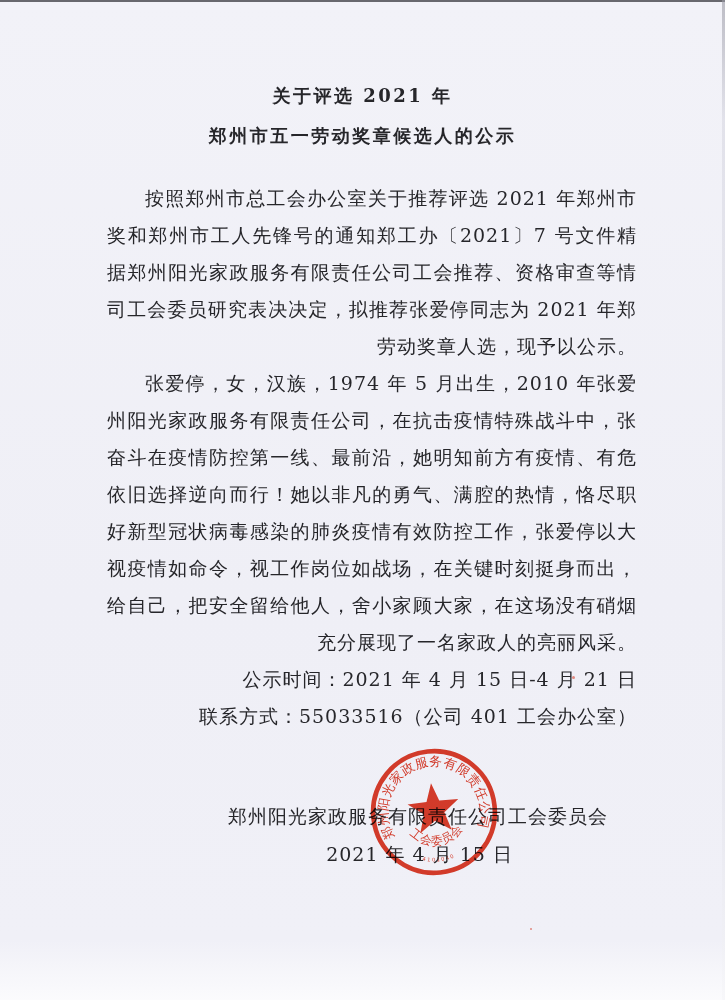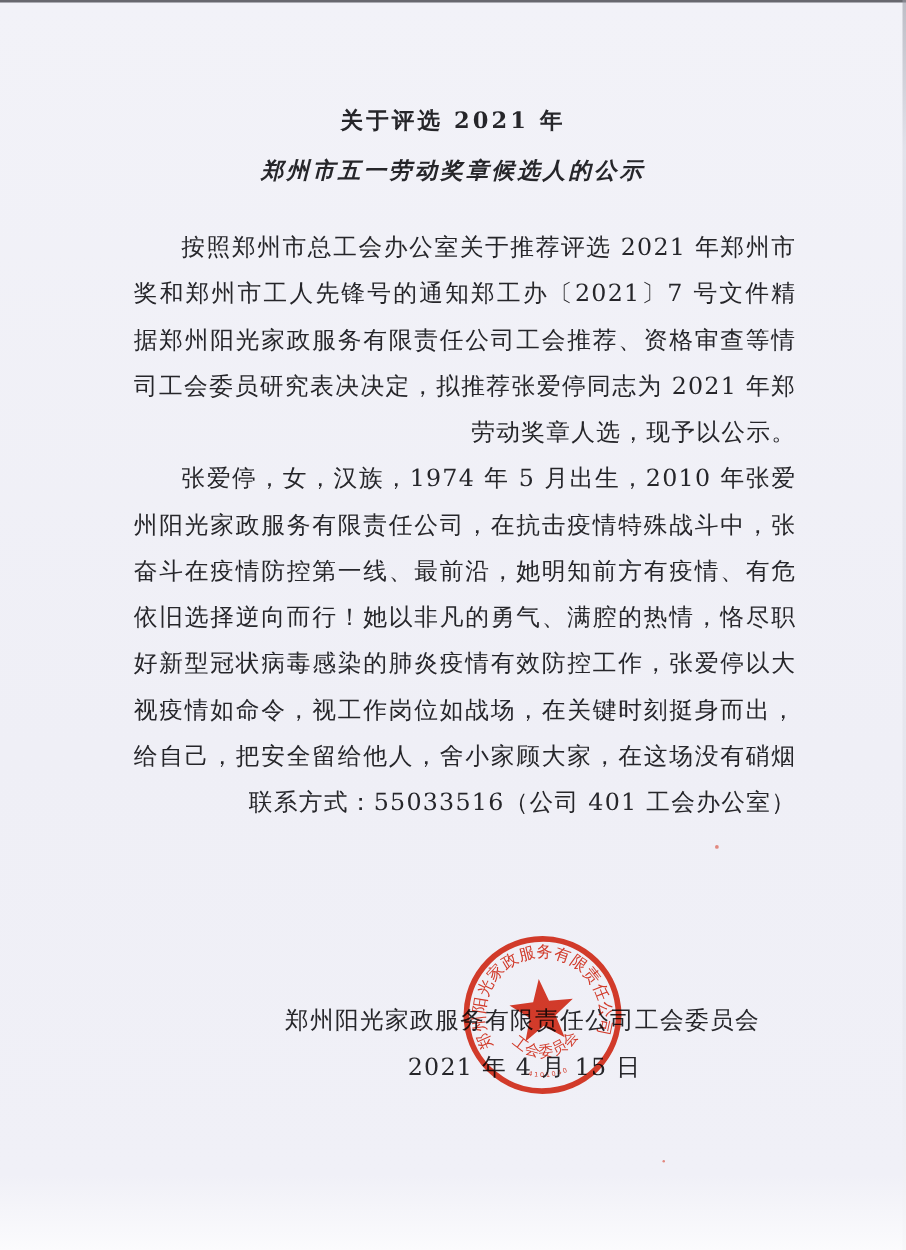--- a/index.html
+++ b/index.html
@@ -25,21 +25,21 @@
     background: linear-gradient(180deg, #9a9aa4, #d8d8e2 12%, #e4e4ec 80%, #f5f5f8);
     opacity: .6;
   }
   .title {
     position: absolute; left: 0; width: 100%;
     text-align: center;
     font-size: 18px; font-weight: bold;
     letter-spacing: 2.5px;
   }
   .title-1 { top: 84px; }
-  .title-2 { top: 124px; font-style: italic; }
+  .title-2 { top: 124px; }
   .textblock {
     position: absolute;
     left: 107px; top: 180px;
     width: 530px;
   }
   .line {
     height: 37px; line-height: 37px;
     font-size: 19px;
     letter-spacing: 1px;
     white-space: nowrap;
@@ -91,21 +91,23 @@
     <div class="line fill">司工会委员研究表决决定，拟推荐张爱停同志为 2021 年郑州市五一</div>
     <div class="line">劳动奖章人选，现予以公示。</div>
 
     <div class="line fill indent">张爱停，女，汉族，1974 年 5 月出生，2010 年张爱停应聘到郑</div>
     <div class="line fill">州阳光家政服务有限责任公司，在抗击疫情特殊战斗中，张爱停坚守</div>
     <div class="line fill">奋斗在疫情防控第一线、最前沿，她明知前方有疫情、有危险，但她</div>
     <div class="line fill">依旧选择逆向而行！她以非凡的勇气、满腔的热情，恪尽职守。为做</div>
     <div class="line fill">好新型冠状病毒感染的肺炎疫情有效防控工作，张爱停以大局为重，</div>
     <div class="line fill">视疫情如命令，视工作岗位如战场，在关键时刻挺身而出，把风险留</div>
     <div class="line fill">给自己，把安全留给他人，舍小家顾大家，在这场没有硝烟的战场上</div>
+    <div class="line">充分展现了一名家政人的亮丽风采。</div>
 
+    <div class="line indent">公示时间：2021 年 4 月 15 日-4 月 21 日</div>
     <div class="line indent">联系方式：55033516（公司 401 工会办公室）</div>
   </div>
 
   <div class="signature">郑州阳光家政服务有限责任公司工会委员会</div>
   <div class="sig-date">2021 年 4 月 15 日</div>
 
   <svg class="seal" viewBox="0 0 128 128" xmlns="http://www.w3.org/2000/svg">
     <defs>
       <path id="sealTopArc" d="M 21.7,79.4 A 45 45 0 1 1 106.3,79.4" fill="none"></path>
       <path id="sealBottomArc" d="M 36.3,80 A 32 32 0 0 0 91.7,80" fill="none"></path>

